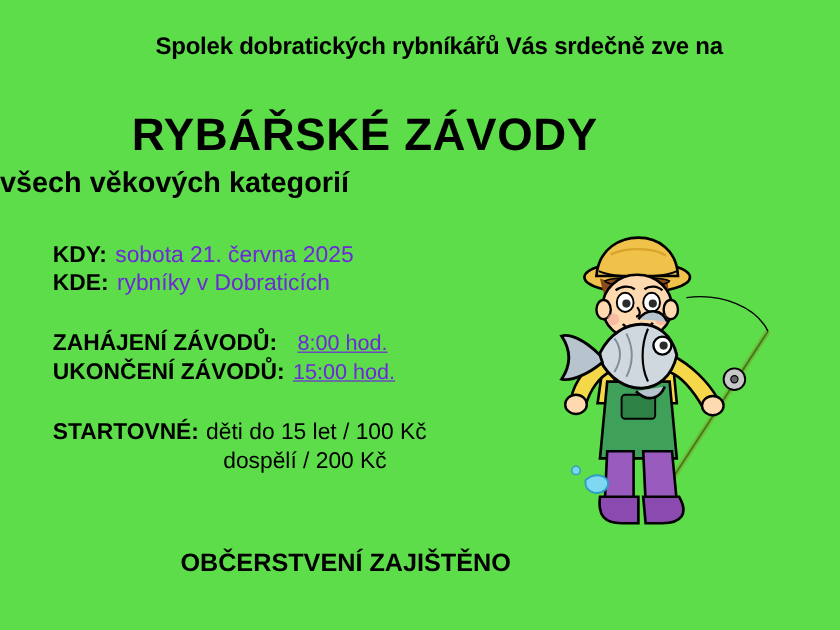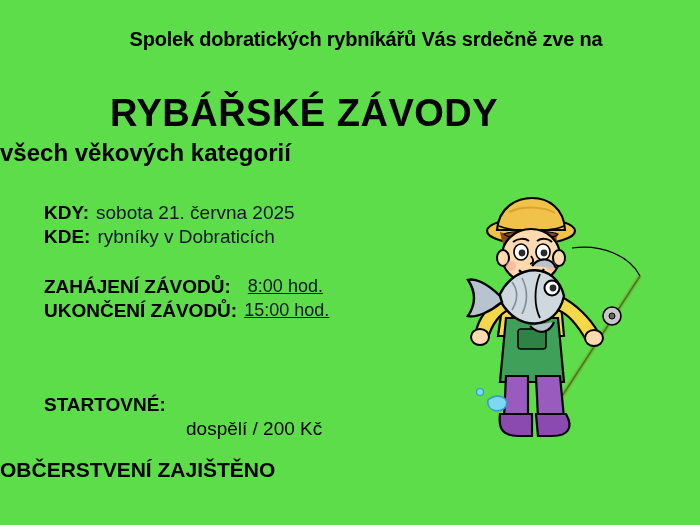--- a/index.html
+++ b/index.html
@@ -69,33 +69,32 @@
     margin-bottom: 2px;
   }
   .row .lbl {
     font-weight: bold;
     font-size: 19px;
     color: #000;
     white-space: nowrap;
   }
   .row .val {
     font-size: 19px;
-    color: #0f172a;
+    color: #6d28d9;
     white-space: nowrap;
     margin-left: 7px;
   }
   .row.big .lbl { font-size: 19px; }
   .row.big .val { font-size: 18px; text-decoration: underline; }
 
   .group-gap { height: 26px; }
 
   .fee-row {
     display: flex;
     align-items: flex-start;
-    margin-top: 44px;
   }
   .fee-row .lbl {
     font-weight: bold;
     font-size: 19px;
     color: #000;
     white-space: nowrap;
   }
   .fee-row .val {
     font-size: 19px;
     color: #000;
@@ -108,20 +107,21 @@
     margin-left: 142px;
     margin-top: 2px;
     white-space: nowrap;
   }
 
   .footer-line {
     position: absolute;
     top: 458px;
     left: 0;
     width: 576px;
+    text-align: center;
     font-size: 21px;
     font-weight: bold;
     color: #000;
   }
 
   .illustration {
     position: absolute;
     left: 452px;
     top: 186px;
     width: 236px;
@@ -160,20 +160,21 @@
 
     <div class="row big">
       <span class="lbl">UKONČENÍ ZÁVODŮ:</span>
       <span class="val">15:00 hod.</span>
     </div>
 
     <div class="group-gap"></div>
 
     <div class="fee-row">
       <span class="lbl">STARTOVNÉ:</span>
+      <span class="val">děti do 15 let / 100 Kč</span>
     </div>
     <div class="fee-second">dospělí / 200 Kč</div>
 
   </div>
 
   <div class="footer-line">OBČERSTVENÍ ZAJIŠTĚNO</div>
 
   <div class="illustration">
     <svg viewBox="0 0 236 262" width="236" height="262" xmlns="http://www.w3.org/2000/svg">
 

